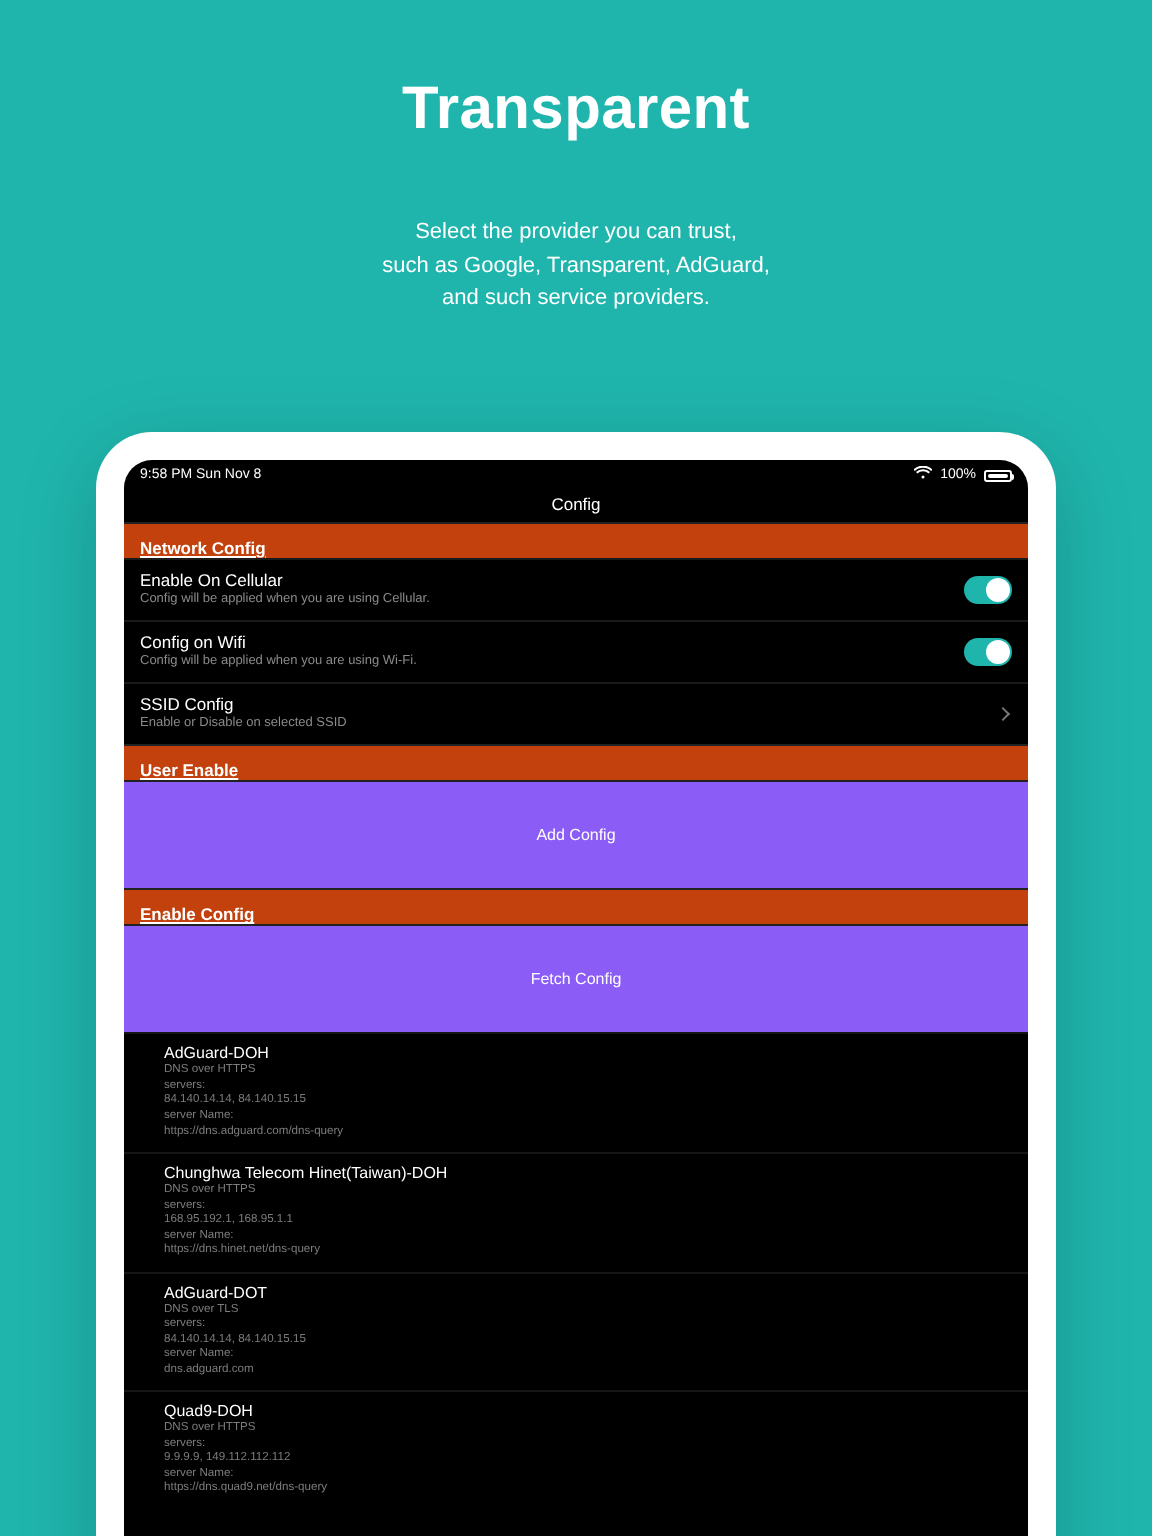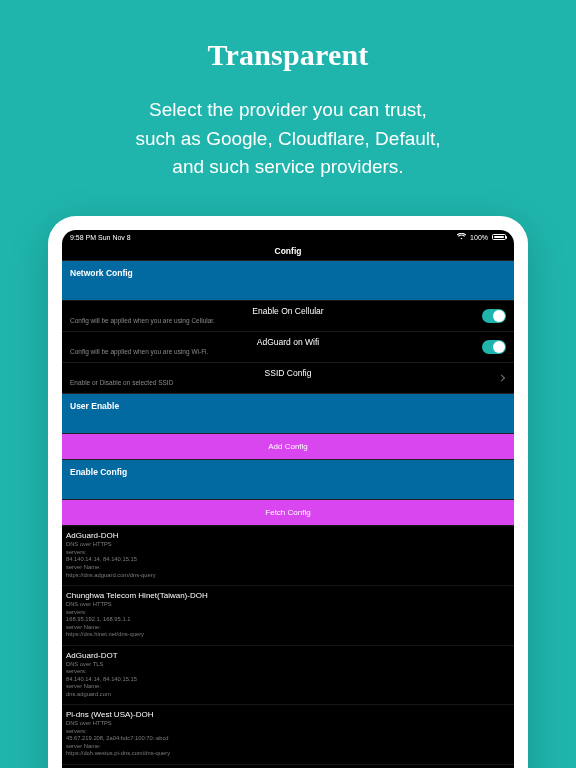--- a/index.html
+++ b/index.html
@@ -13,25 +13,24 @@
   }
   .hero {
     text-align: center;
     color: #fff;
     padding-top: 38px;
   }
   .hero h1 {
     font-size: 30px;
     font-weight: 700;
     letter-spacing: 0.2px;
-    font-family: Liberation Serif, serif;
   }
   .hero p {
-    margin-top: 24px;
-    font-size: 19px;
+    margin-top: 36px;
+    font-size: 11px;
     line-height: 1.5;
     font-weight: 400;
   }
   .device {
     position: absolute;
     left: 50%;
     transform: translateX(-50%);
     top: 216px;
     width: 480px;
     height: 600px;
@@ -67,40 +66,40 @@
   }
   .battery::after {
     content: "";
     position: absolute; right: -2px; top: 1px;
     width: 1px; height: 3px; background:#fff; border-radius: 0 1px 1px 0;
   }
   .battery .fill { position:absolute; inset:1px; background:#fff; border-radius:1px; }
   .nav-title {
     text-align: center;
     font-size: 8.5px;
-    font-weight: 700;
+    font-weight: 400;
     padding: 3px 0 4px;
   }
   .section-header {
-    background: #0369a1;
+    background: #c2410c;
     font-size: 8.5px;
     font-weight: 600;
-    padding: 7px 8px 22px;
+    padding: 7px 8px 0;
     border-top: 0.5px solid #222;
+    text-decoration: underline;
   }
   .row {
     padding: 5px 8px 6px;
     border-top: 0.5px solid #1a1a1a;
     position: relative;
   }
   .row-title {
     font-size: 8.5px;
     font-weight: 400;
     color: #fff;
-    text-align: center;
   }
   .row-sub {
     font-size: 6.5px;
     color: #8a8a8a;
     margin-top: 1px;
     line-height: 1.25;
   }
   .switch {
     position: absolute;
     right: 8px; top: 50%;
@@ -118,49 +117,49 @@
   }
   .chev {
     position: absolute;
     right: 10px; top: 50%;
     transform: translateY(-50%) rotate(45deg);
     width: 5px; height: 5px;
     border-top: 1px solid #777;
     border-right: 1px solid #777;
   }
   .action-bar {
-    background: #d946ef;
+    background: #8b5cf6;
     text-align: center;
     font-size: 8px;
-    padding: 8px 0;
+    padding: 22px 0;
     border-top: 0.5px solid #222;
   }
   .provider {
-    padding: 5px 4px 6px;
+    padding: 5px 20px 6px;
     border-top: 0.5px solid #161616;
   }
   .prov-name {
     font-size: 8px;
     color: #fff;
   }
   .prov-detail {
     font-size: 5.8px;
     color: #7d7d7d;
     line-height: 1.3;
     margin-top: 1px;
   }
 </style>
 </head>
 <body>
 
 <div class="hero">
   <h1>Transparent</h1>
   <p>
     <span>Select the provider you can trust,</span><br>
-    <span>such as Google, Cloudflare, Default,</span><br>
+    <span>such as Google, Transparent, AdGuard,</span><br>
     <span>and such service providers.</span>
   </p>
 </div>
 
 <div class="device">
   <div class="screen">
 
     <div class="status-bar">
       <span>9:58 PM  Sun Nov 8</span>
       <span class="status-right">
@@ -180,21 +179,21 @@
 
     <div class="section-header">Network Config</div>
 
     <div class="row">
       <div class="row-title">Enable On Cellular</div>
       <div class="row-sub">Config will be applied when you are using Cellular.</div>
       <div class="switch"></div>
     </div>
 
     <div class="row">
-      <div class="row-title">AdGuard on Wifi</div>
+      <div class="row-title">Config on Wifi</div>
       <div class="row-sub">Config will be applied when you are using Wi-Fi.</div>
       <div class="switch"></div>
     </div>
 
     <div class="row">
       <div class="row-title">SSID Config</div>
       <div class="row-sub">Enable or Disable on selected SSID</div>
       <span class="chev"></span>
     </div>
 
@@ -211,23 +210,19 @@
         </div>
         <div class="provider">
           <div class="prov-name">Chunghwa Telecom Hinet(Taiwan)-DOH</div>
           <div class="prov-detail">DNS over HTTPS<br>servers:<br>168.95.192.1,  168.95.1.1<br>server Name:<br>https://dns.hinet.net/dns-query</div>
         </div>
         <div class="provider">
           <div class="prov-name">AdGuard-DOT</div>
           <div class="prov-detail">DNS over TLS<br>servers:<br>84.140.14.14,  84.140.15.15<br>server Name:<br>dns.adguard.com</div>
         </div>
         <div class="provider">
-          <div class="prov-name">Pi-dns (West USA)-DOH</div>
-          <div class="prov-detail">DNS over HTTPS<br>servers:<br>45.67.219.208,  2a04:bdc7:100:70::abcd<br>server Name:<br>https://doh.westus.pi-dns.com/dns-query</div>
-        </div>
-        <div class="provider">
           <div class="prov-name">Quad9-DOH</div>
           <div class="prov-detail">DNS over HTTPS<br>servers:<br>9.9.9.9,  149.112.112.112<br>server Name:<br>https://dns.quad9.net/dns-query</div>
         </div>
       </div>
 
   </div>
 </div>
 
 </body></html>

